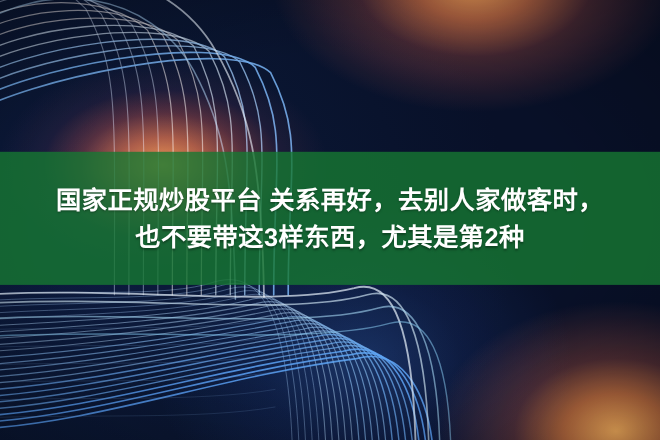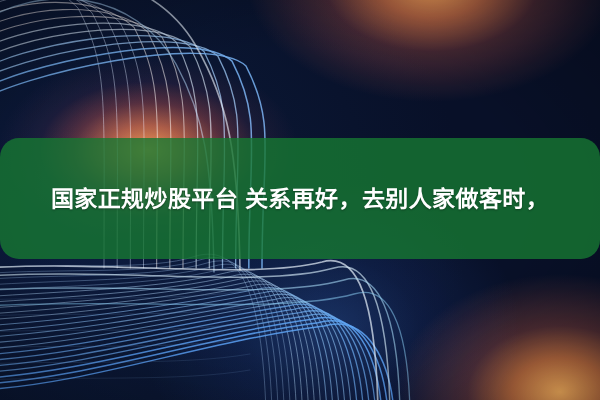--- a/index.html
+++ b/index.html
@@ -86,21 +86,20 @@
   
   #caption-band {
     position: absolute;
     left: 0;
     width: 100%;
     background: rgba(22,120,50,0.80);
     display: flex;
     flex-direction: column;
     align-items: center;
     justify-content: center;
-    border-radius: 19px;
   }
   #caption-band .cap-line {
     color: #ffffff;
     font-size: 23px;
     font-weight: bold;
     line-height: 34px;
     letter-spacing: 0.4px;
     white-space: nowrap;
     text-shadow: 0 1px 2px rgba(0,0,0,0.35);
   }
@@ -170,15 +169,16 @@
         <path d="M -20 348 C 80 344, 180 350, 250 338" stroke="#6e90c0" stroke-width="0.8" opacity="0.22" fill="none" stroke-linecap="round"></path>
         <path d="M -20 364 C 80 360, 180 366, 250 354" stroke="#6e90c0" stroke-width="0.8" opacity="0.22" fill="none" stroke-linecap="round"></path>
         <path d="M -20 380 C 80 376, 180 382, 250 370" stroke="#6e90c0" stroke-width="0.8" opacity="0.22" fill="none" stroke-linecap="round"></path>
       </g>
   </svg>
 
   <div class="layer" id="vignette"></div>
 
   <div id="caption-band" style="top: 138px; height: 121px; background: rgba(22, 120, 50, 0.8);">
     <div class="cap-line">国家正规炒股平台 关系再好，去别人家做客时，</div>
+    <div class="cap-line">也不要带这3样东西，尤其是第2种</div>
   </div>
 
 </div>
 
 </body></html>

